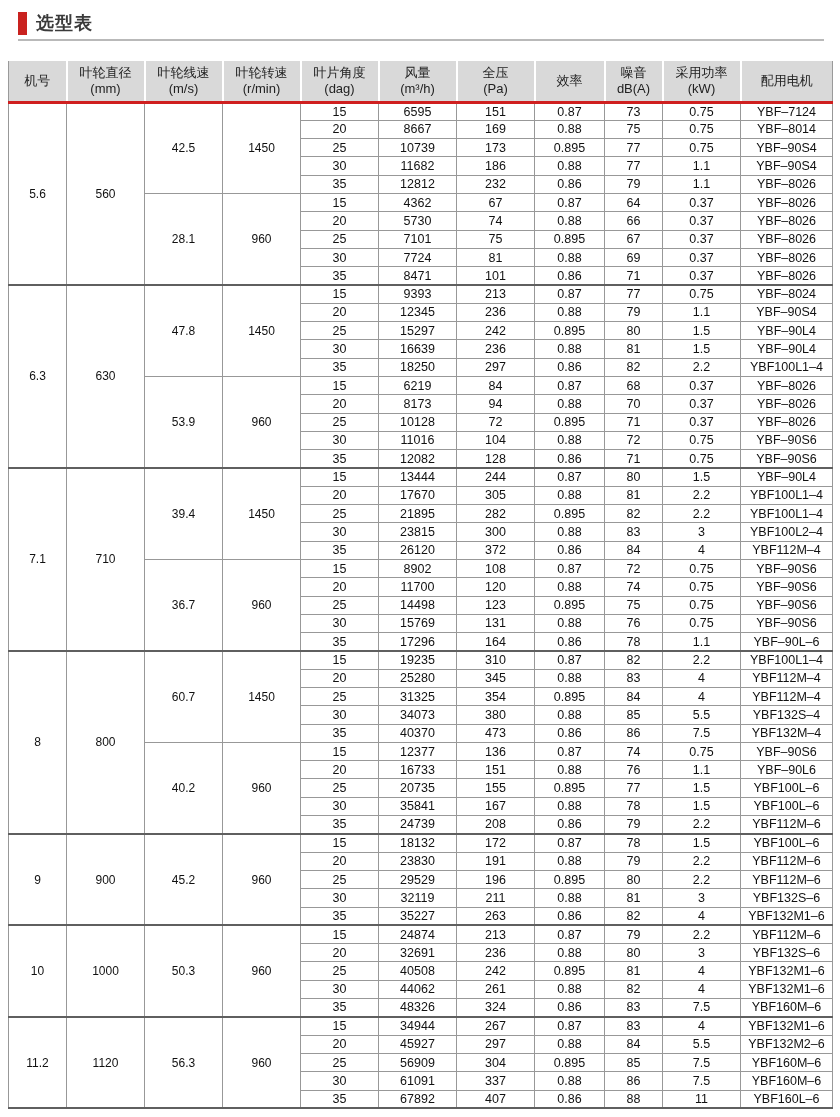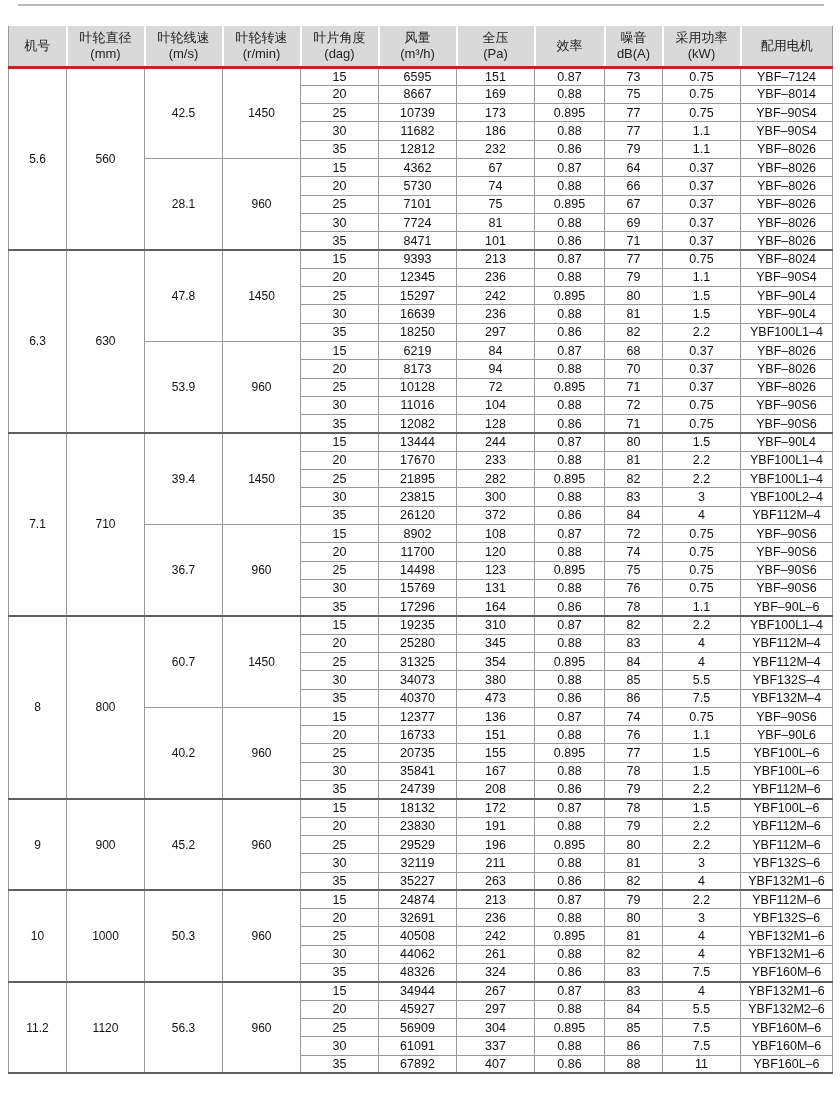--- a/index.html
+++ b/index.html
@@ -52,20 +52,24 @@
     overflow: hidden;
     white-space: nowrap;
   }
   tbody td.merged { font-size: 12px; }
   tr.group-start td { border-top: 2px solid #5f5f5f; }
 </style>
 </head>
 <body>
 
 <div class="page">
+  <div class="title-row">
+    <div class="red-bar"></div>
+    <div class="page-title">选型表</div>
+  </div>
   <div class="title-rule"></div>
 
   <table class="sel">
     <colgroup>
       <col style="width:58px">
         <col style="width:78px">
         <col style="width:78px">
       <col style="width:78px">
         <col style="width:78px">
         <col style="width:78px">
@@ -322,21 +326,21 @@
           <td>13444</td>
           <td>244</td>
           <td>0.87</td>
           <td>80</td>
           <td>1.5</td>
           <td>YBF–90L4</td>
         </tr>
         <tr>
           <td>20</td>
           <td>17670</td>
-          <td>233</td>
+          <td>305</td>
           <td>0.88</td>
           <td>81</td>
           <td>2.2</td>
           <td>YBF100L1–4</td>
         </tr>
         <tr>
           <td>25</td>
           <td>21895</td>
           <td>282</td>
           <td>0.895</td>

